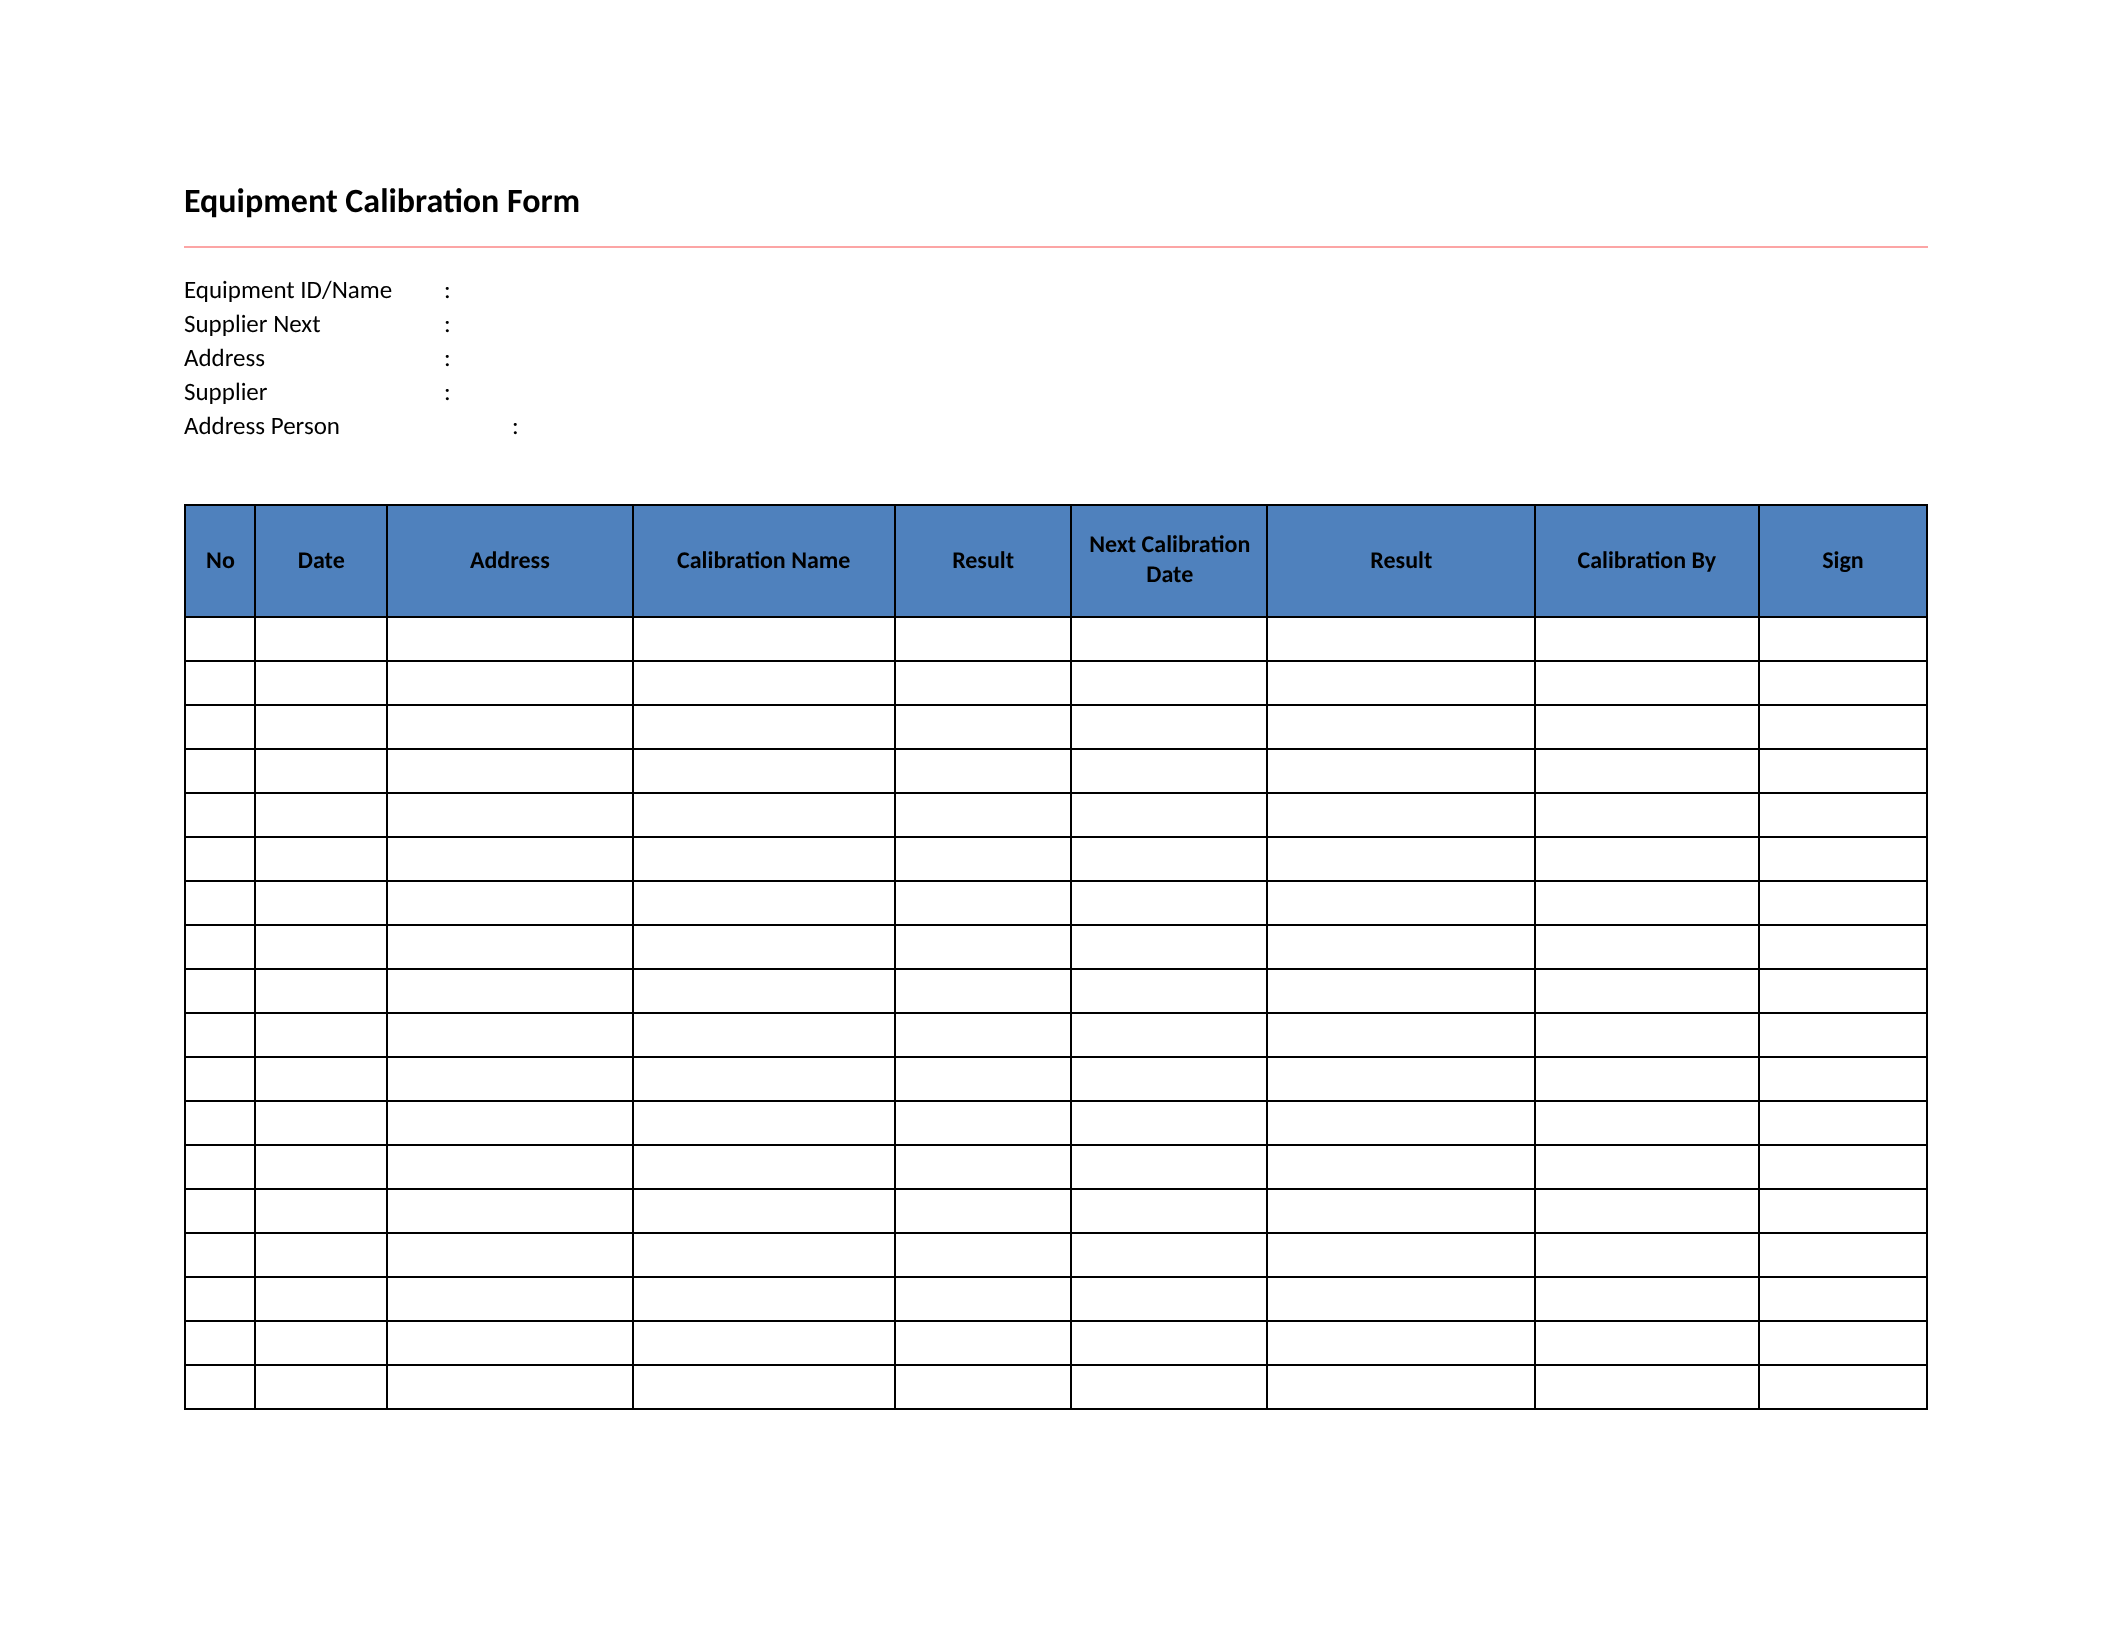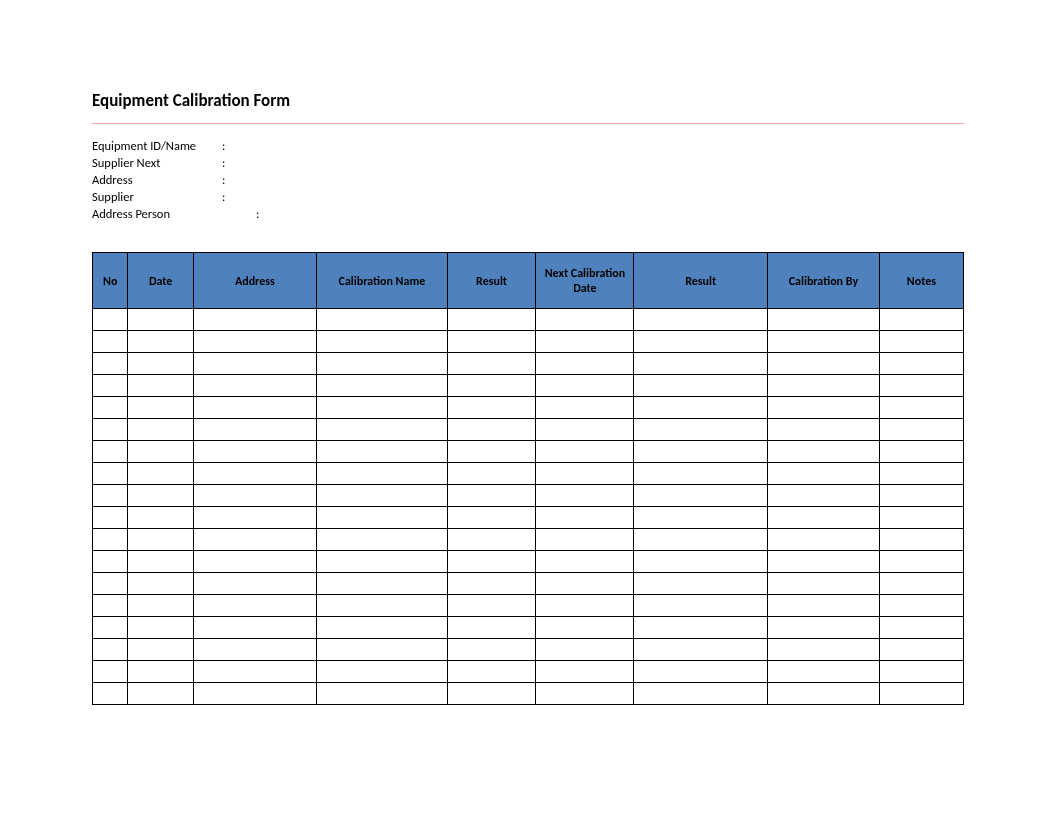--- a/index.html
+++ b/index.html
@@ -116,21 +116,21 @@
   <thead>
     <tr>
       <th>No</th>
       <th>Date</th>
       <th>Address</th>
       <th>Calibration Name</th>
       <th>Result</th>
       <th>Next Calibration Date</th>
       <th>Result</th>
       <th>Calibration By</th>
-      <th>Notes</th>
+      <th>Sign</th>
     </tr>
   </thead>
   <tbody id="tbody">
       <tr>
         <td></td>
         <td></td>
         <td></td>
         <td></td>
         <td></td>
         <td></td>

